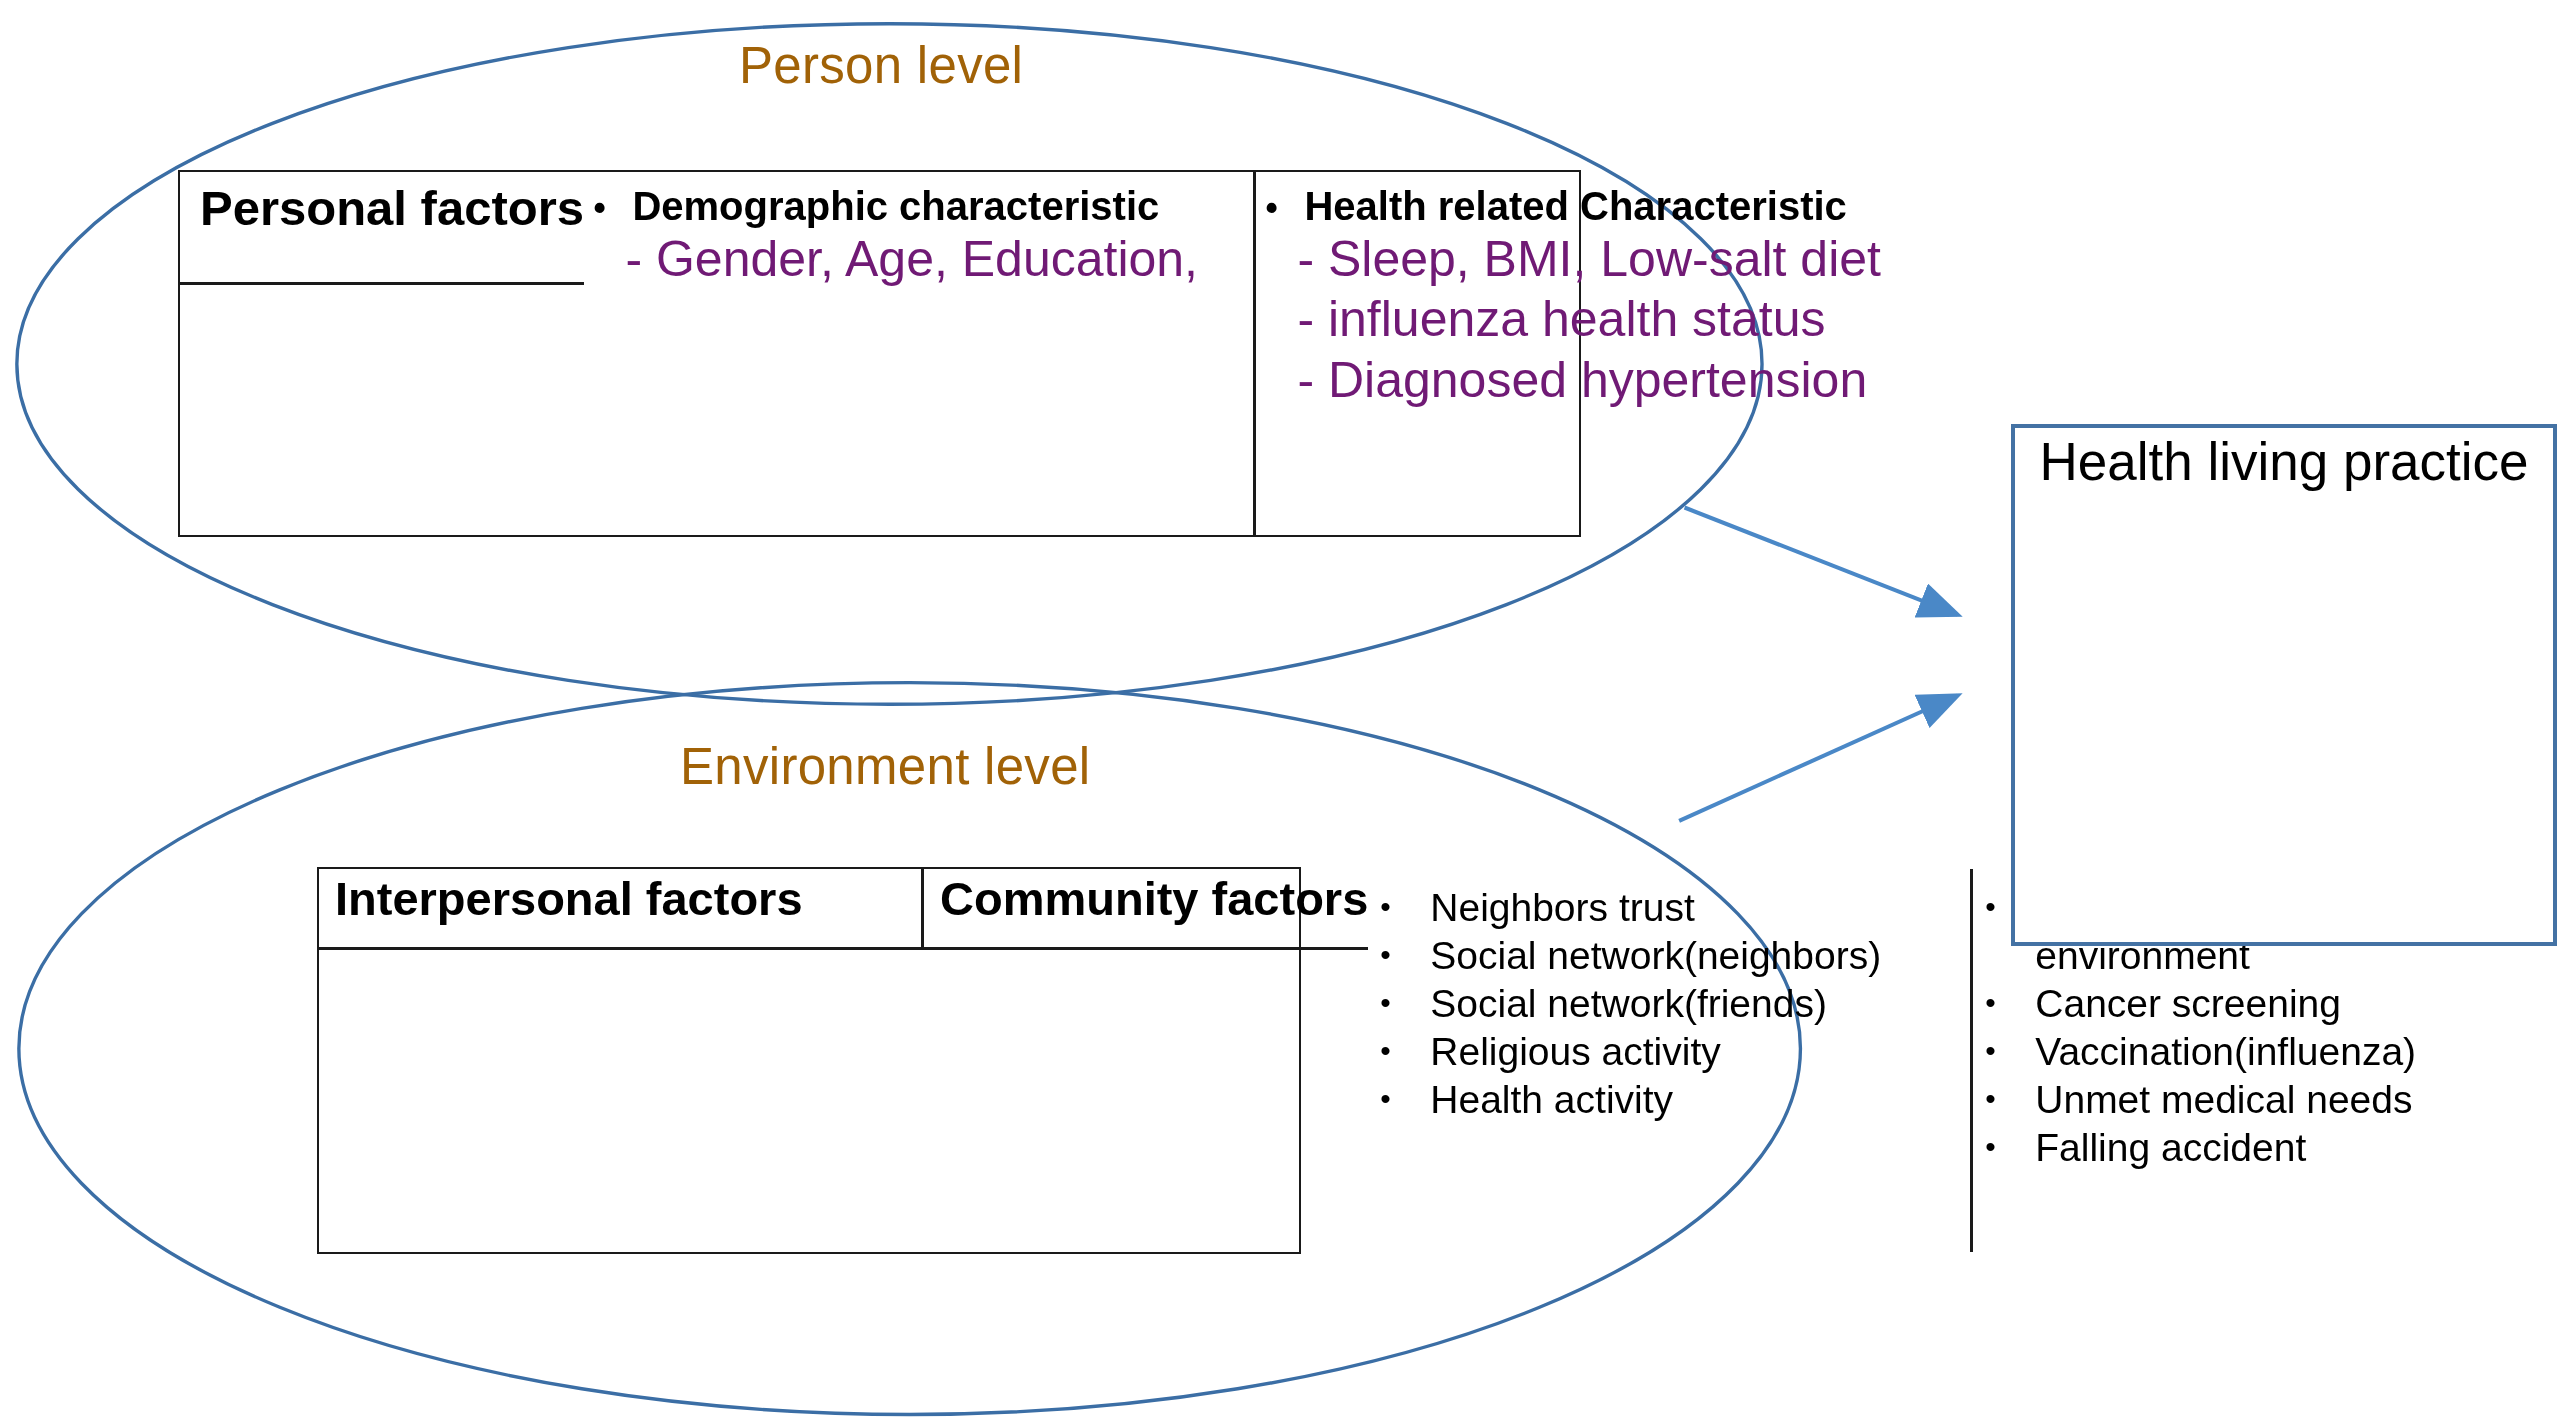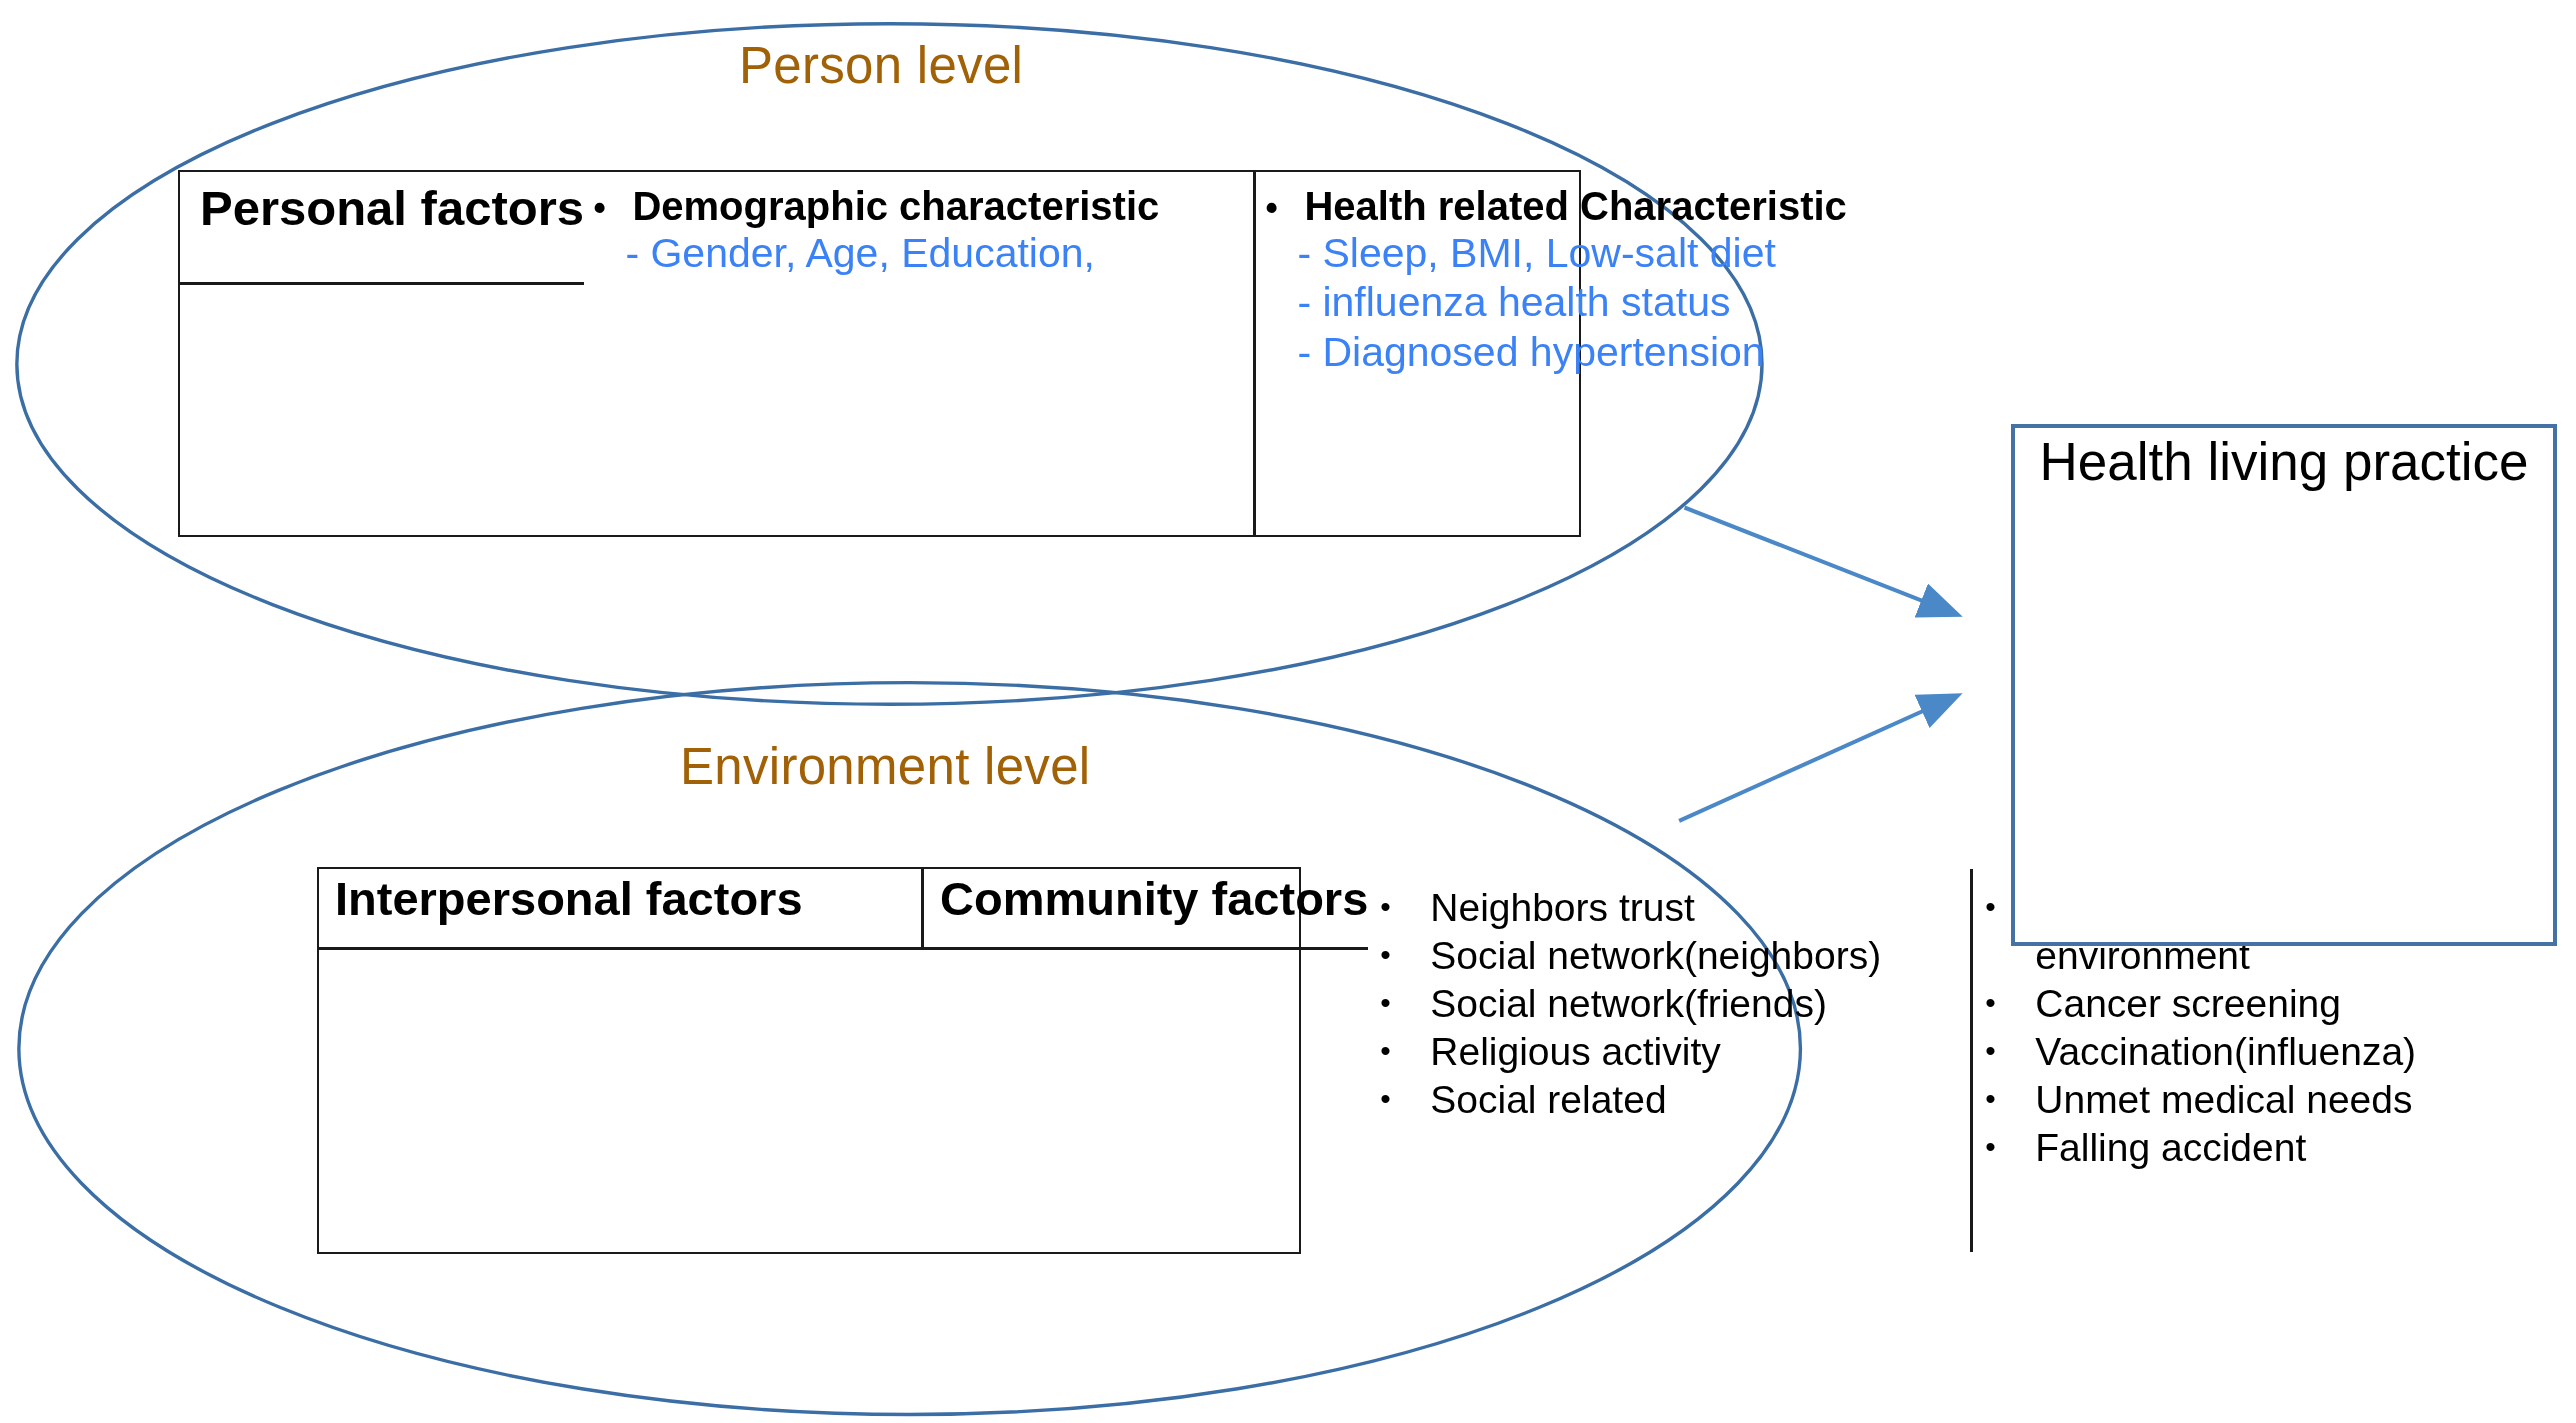--- a/index.html
+++ b/index.html
@@ -113,22 +113,22 @@
     flex: none;
     font-size: 35px;
     line-height: 1;
   }
   .dash-list {
     margin: 0;
     padding: 0;
     list-style: none;
   }
   .dash-list li {
-    font-size: 41px;
-    color: #3b82f6;
+    font-size: 50px;
+    color: #701a75;
     line-height: 1.21;
     white-space: nowrap;
     padding-left: 51px;
     text-indent: -19px;
   }
   .dash-list li.cont {
     text-indent: 0;
     padding-left: 80px;
   }
 
@@ -302,21 +302,21 @@
             <li>
               <span class="bullet-dot">•</span>
               <span class="env-text">Social network(friends)</span>
             </li>
             <li>
               <span class="bullet-dot">•</span>
               <span class="env-text">Religious activity</span>
             </li>
             <li>
               <span class="bullet-dot">•</span>
-              <span class="env-text">Social related</span>
+              <span class="env-text">Health activity</span>
             </li>
           </ul>
         </div>
       </div>
 
       <div class="env-col-right">
         <div class="env-col-body">
           <ul class="env-list">
             <li>
               <span class="bullet-dot">•</span>

